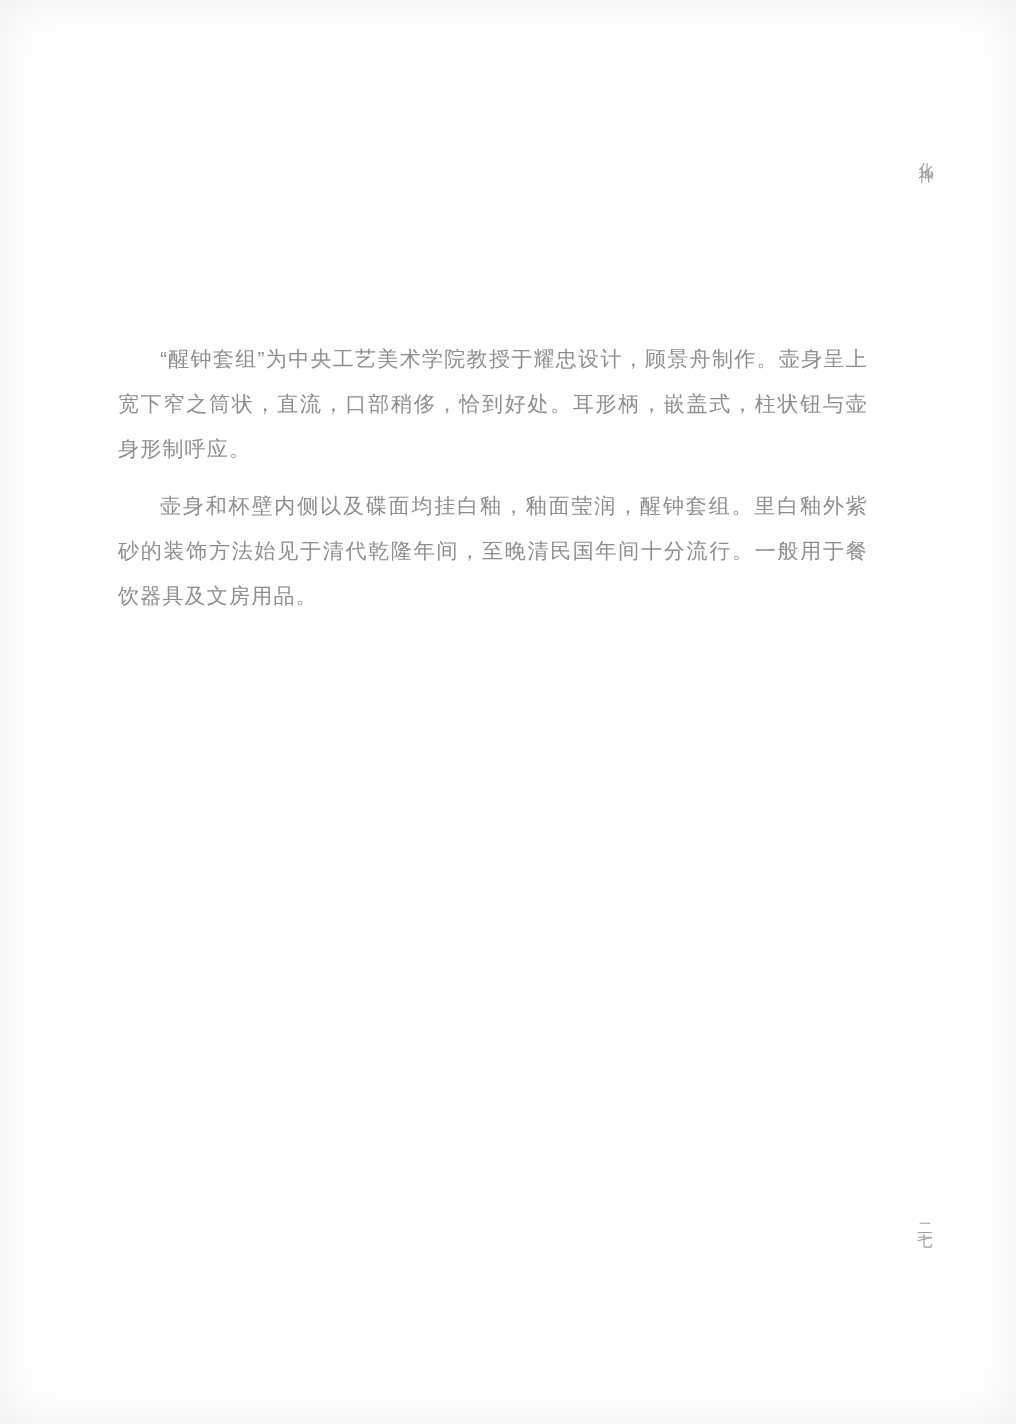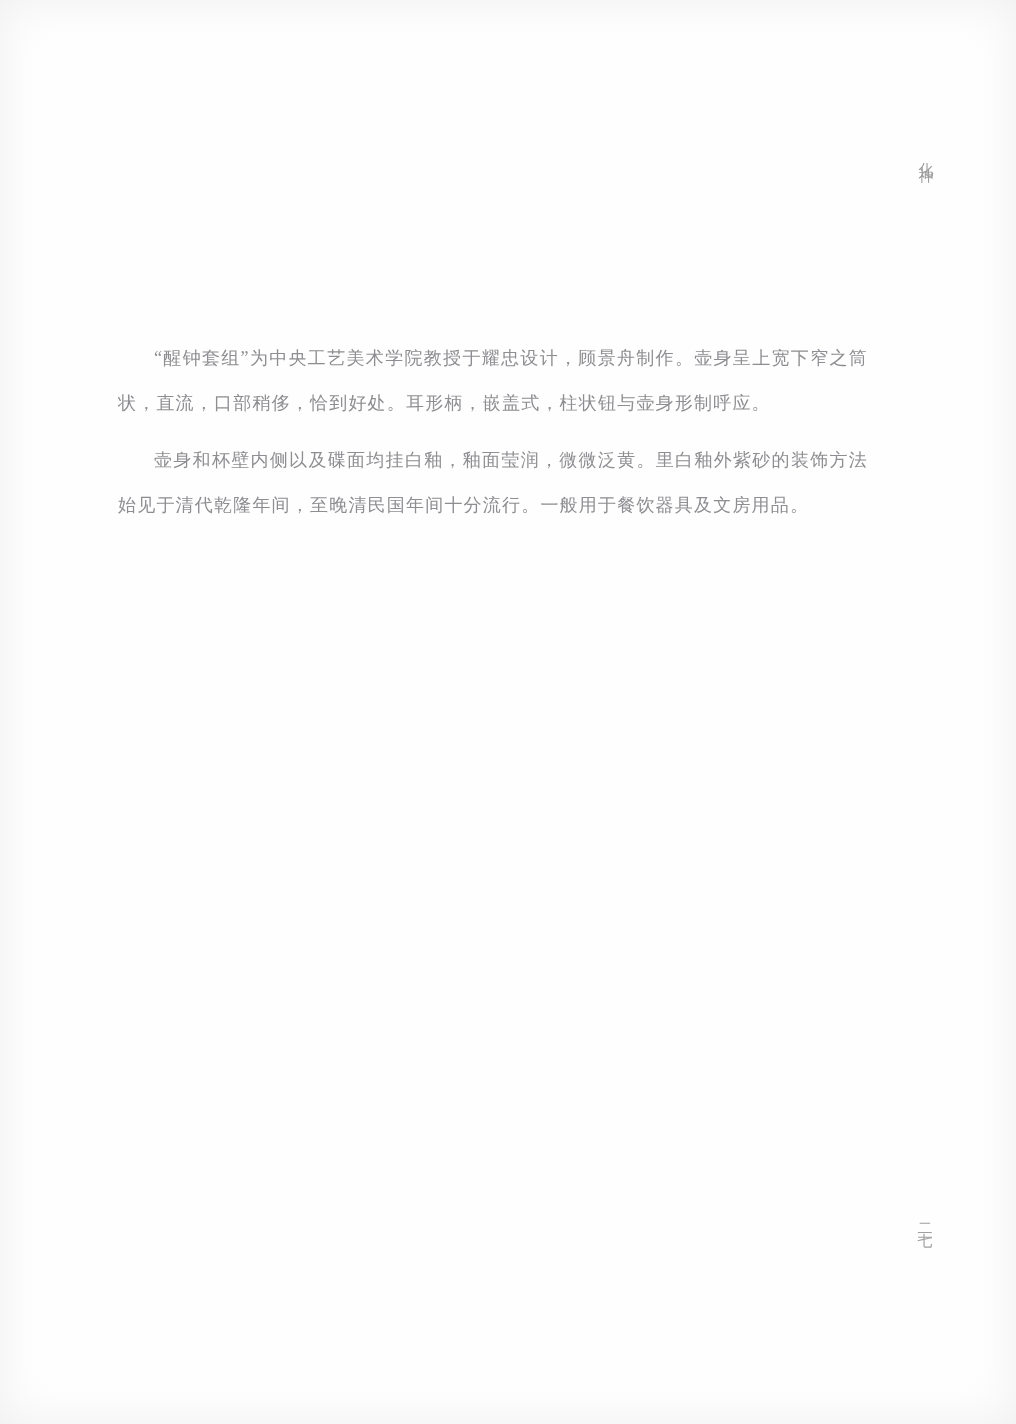--- a/index.html
+++ b/index.html
@@ -42,28 +42,28 @@
 
   .body-block {
     position: absolute;
     top: 336px;
     left: 118px;
     width: 750px;
   }
 
   .para {
     margin: 0 0 12px 0;
-    font-size: 18px;
+    font-size: 21px;
     line-height: 45px;
     color: #8e8e92;
     text-align: justify;
     text-justify: inter-character;
     text-indent: 2em;
     letter-spacing: 1.2px;
-    font-family: Liberation Serif, serif;
+    font-family: Liberation Sans, sans-serif;
   }
 
   .page-number {
     position: absolute;
     right: 82px;
     bottom: 185px;
     width: 20px;
     writing-mode: vertical-rl;
     text-orientation: upright;
     font-size: 15px;
@@ -74,18 +74,18 @@
 </style>
 </head>
 <body>
 
 <div class="page">
 
   <div class="header-mark">化神</div>
 
   <div class="body-block">
     <p class="para">“醒钟套组”为中央工艺美术学院教授于耀忠设计，顾景舟制作。壶身呈上宽下窄之筒状，直流，口部稍侈，恰到好处。耳形柄，嵌盖式，柱状钮与壶身形制呼应。</p>
-    <p class="para">壶身和杯壁内侧以及碟面均挂白釉，釉面莹润，微微泛黄。里白釉外紫砂的装饰方法始见于清代乾隆年间，至晚清民国年间十分流行。一般用于餐饮器具及文房用品。</p>
+    <p class="para">壶身和杯壁内侧以及碟面均挂白釉，釉面莹润，醒钟套组。里白釉外紫砂的装饰方法始见于清代乾隆年间，至晚清民国年间十分流行。一般用于餐饮器具及文房用品。</p>
   </div>
 
   <div class="page-number">二七一</div>
 
 </div>
 
 </body></html>

